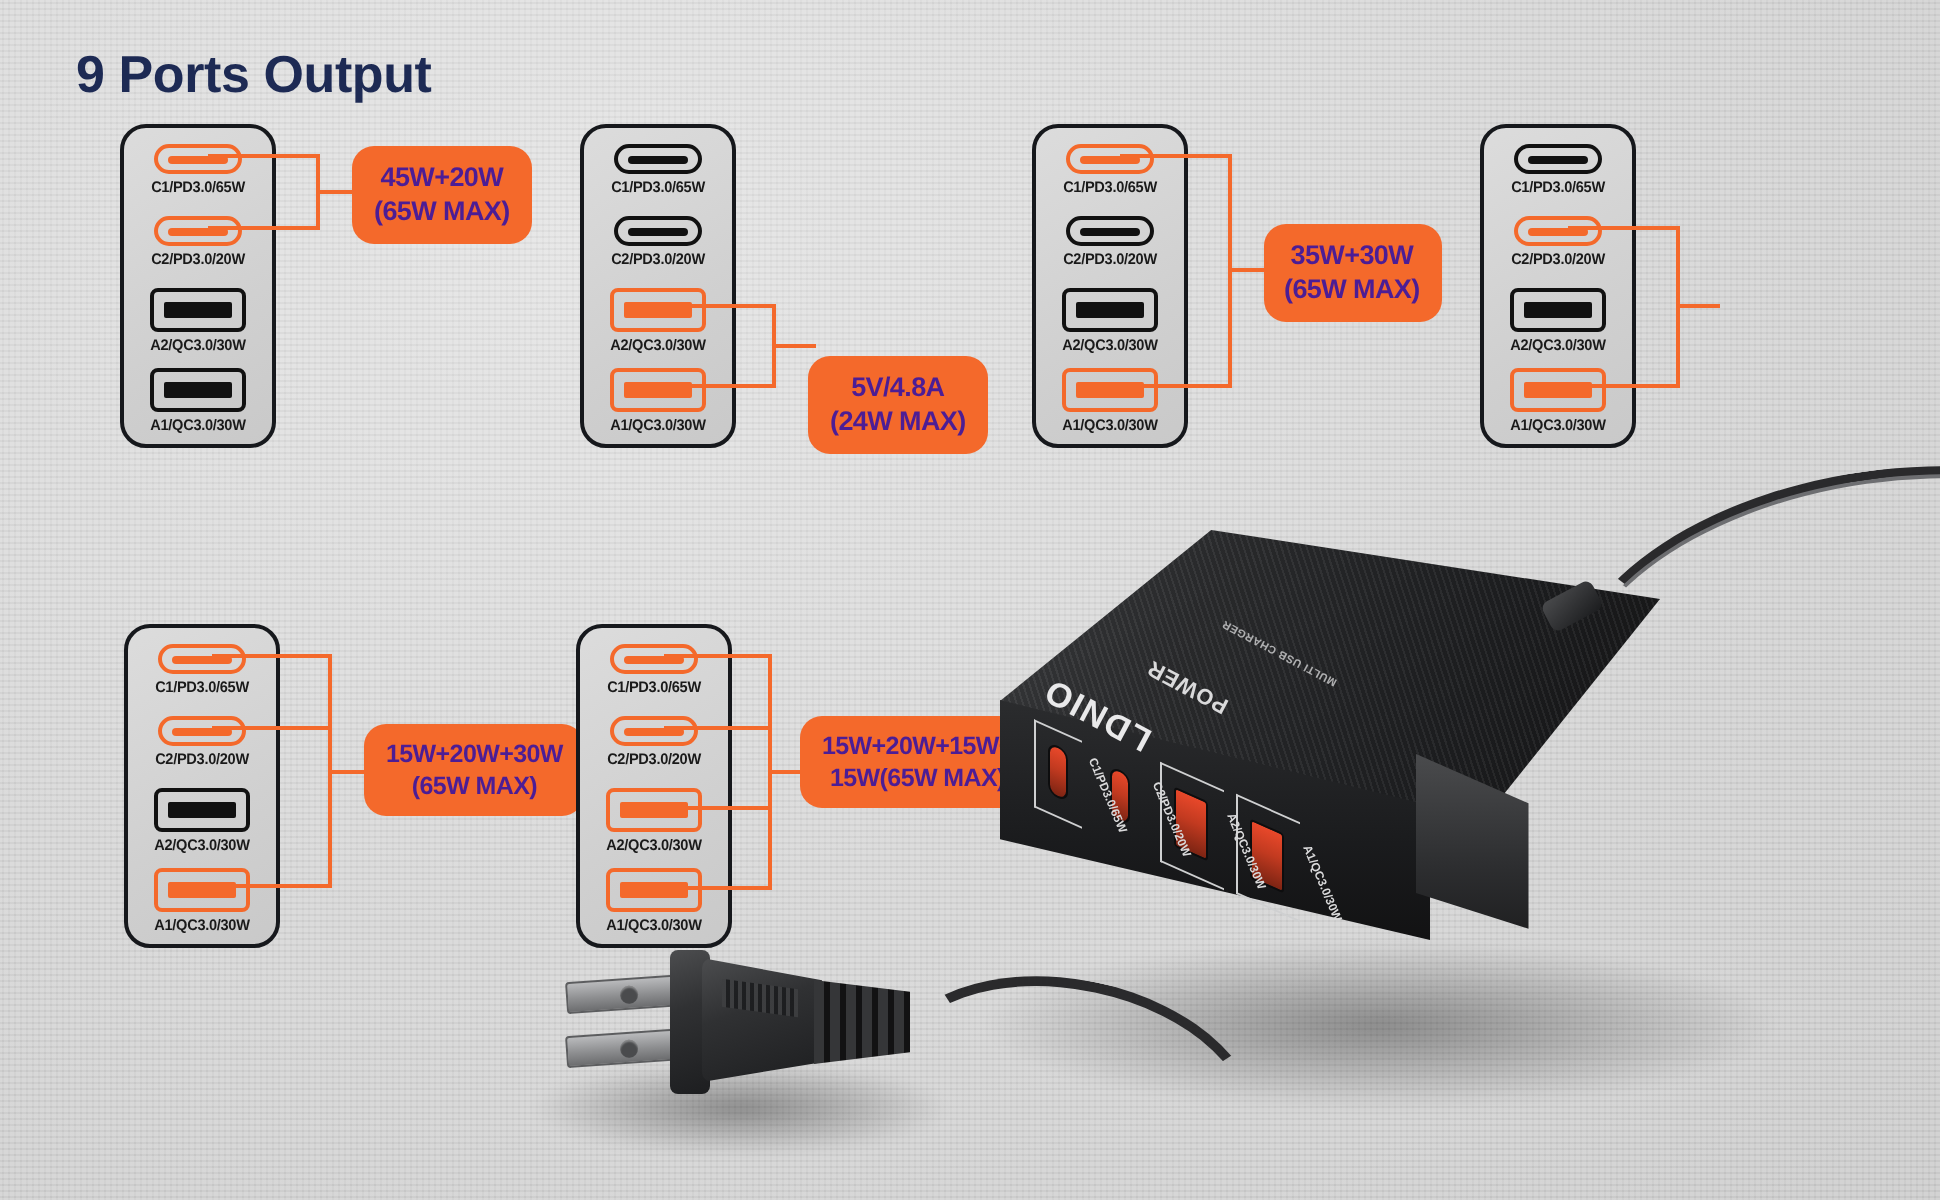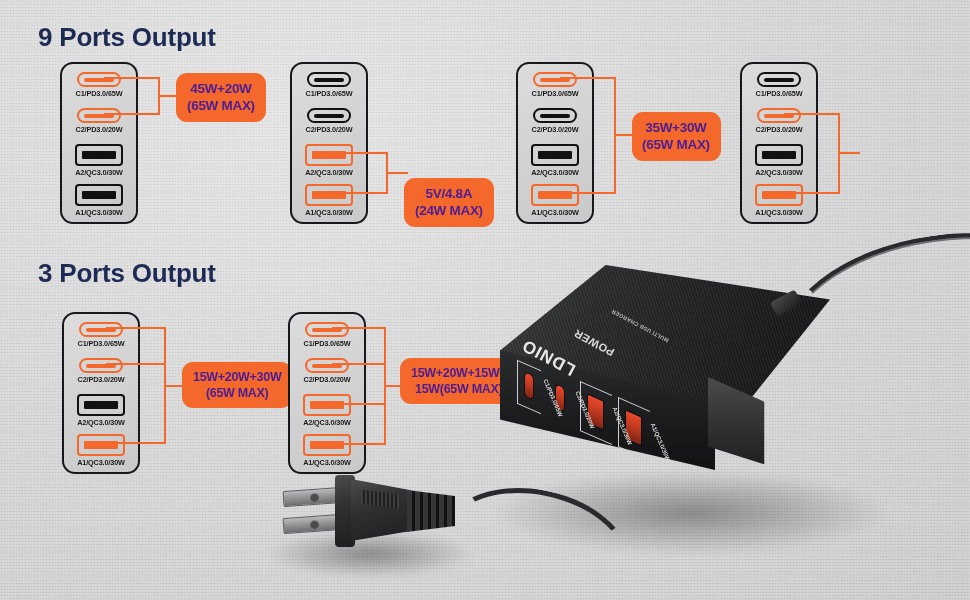--- a/index.html
+++ b/index.html
@@ -178,21 +178,20 @@
   }
 </style>
 </head>
 <body>
 
 <div id="stage">
   <div id="noise"></div>
 
   <div class="heading" style="left:38px; top:22px;">9 Ports Output</div>
 
-  <div class="heading" style="left:38px; top:258px;">3 Ports Output</div>
 
 
   <div class="block" style="left:60px; top:62px; width:78px; height:162px;">
     <div class="port-row" style="top:8px;">
       <div class="usbc on">
           <i></i>
         </div>
       <div class="label">C1/PD3.0/65W</div>
     </div>
     <div class="port-row" style="top:44px;">

